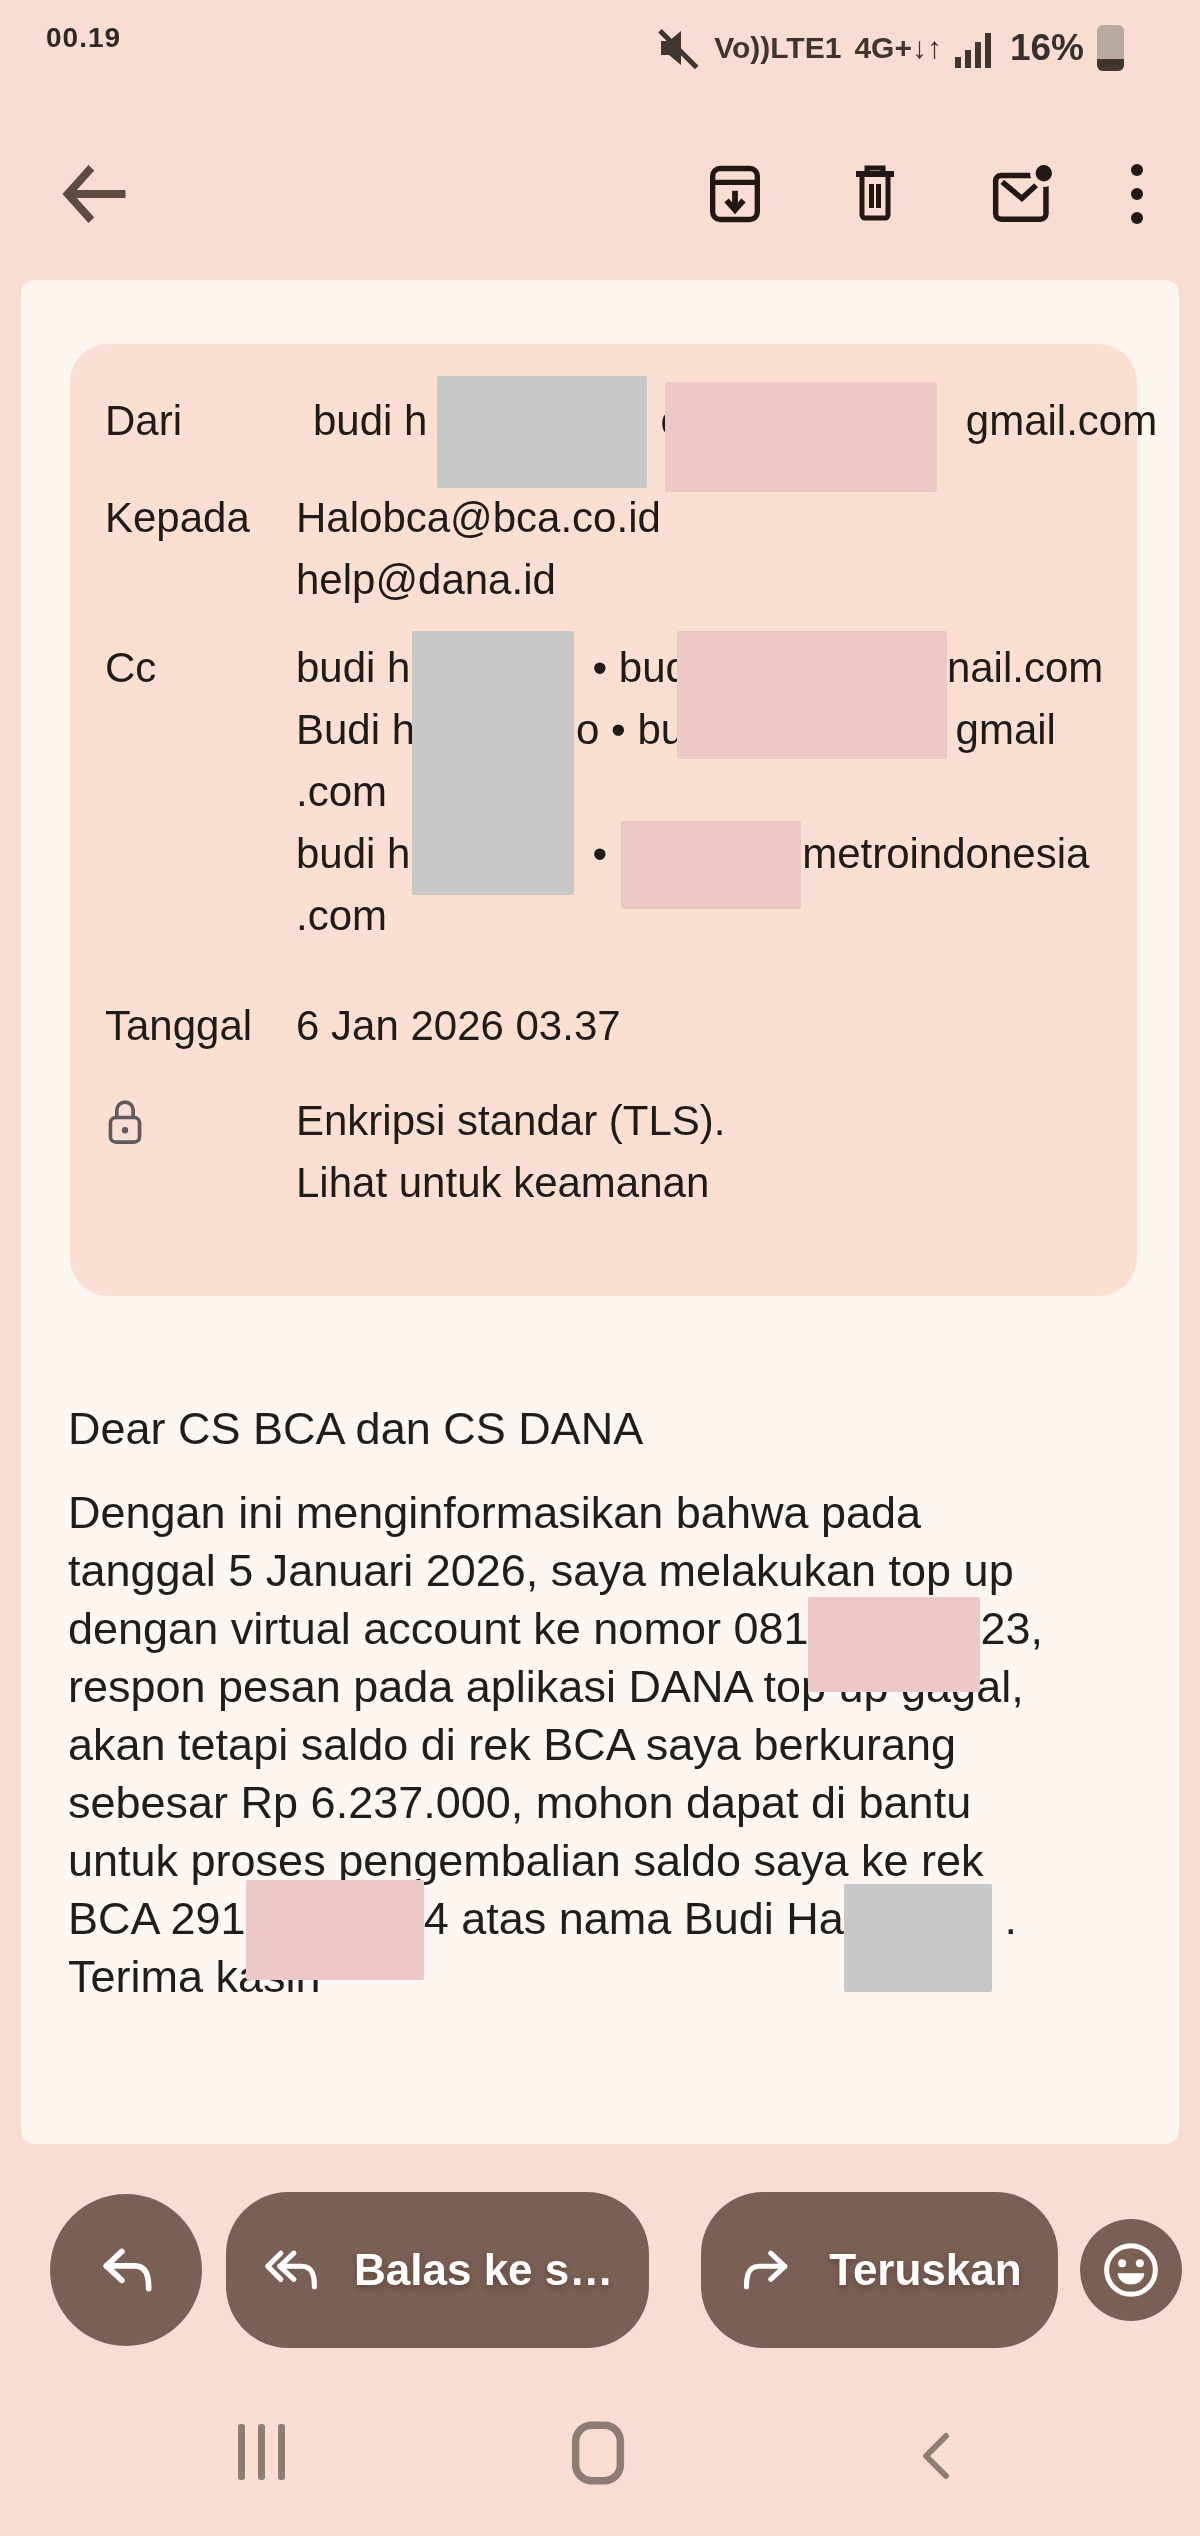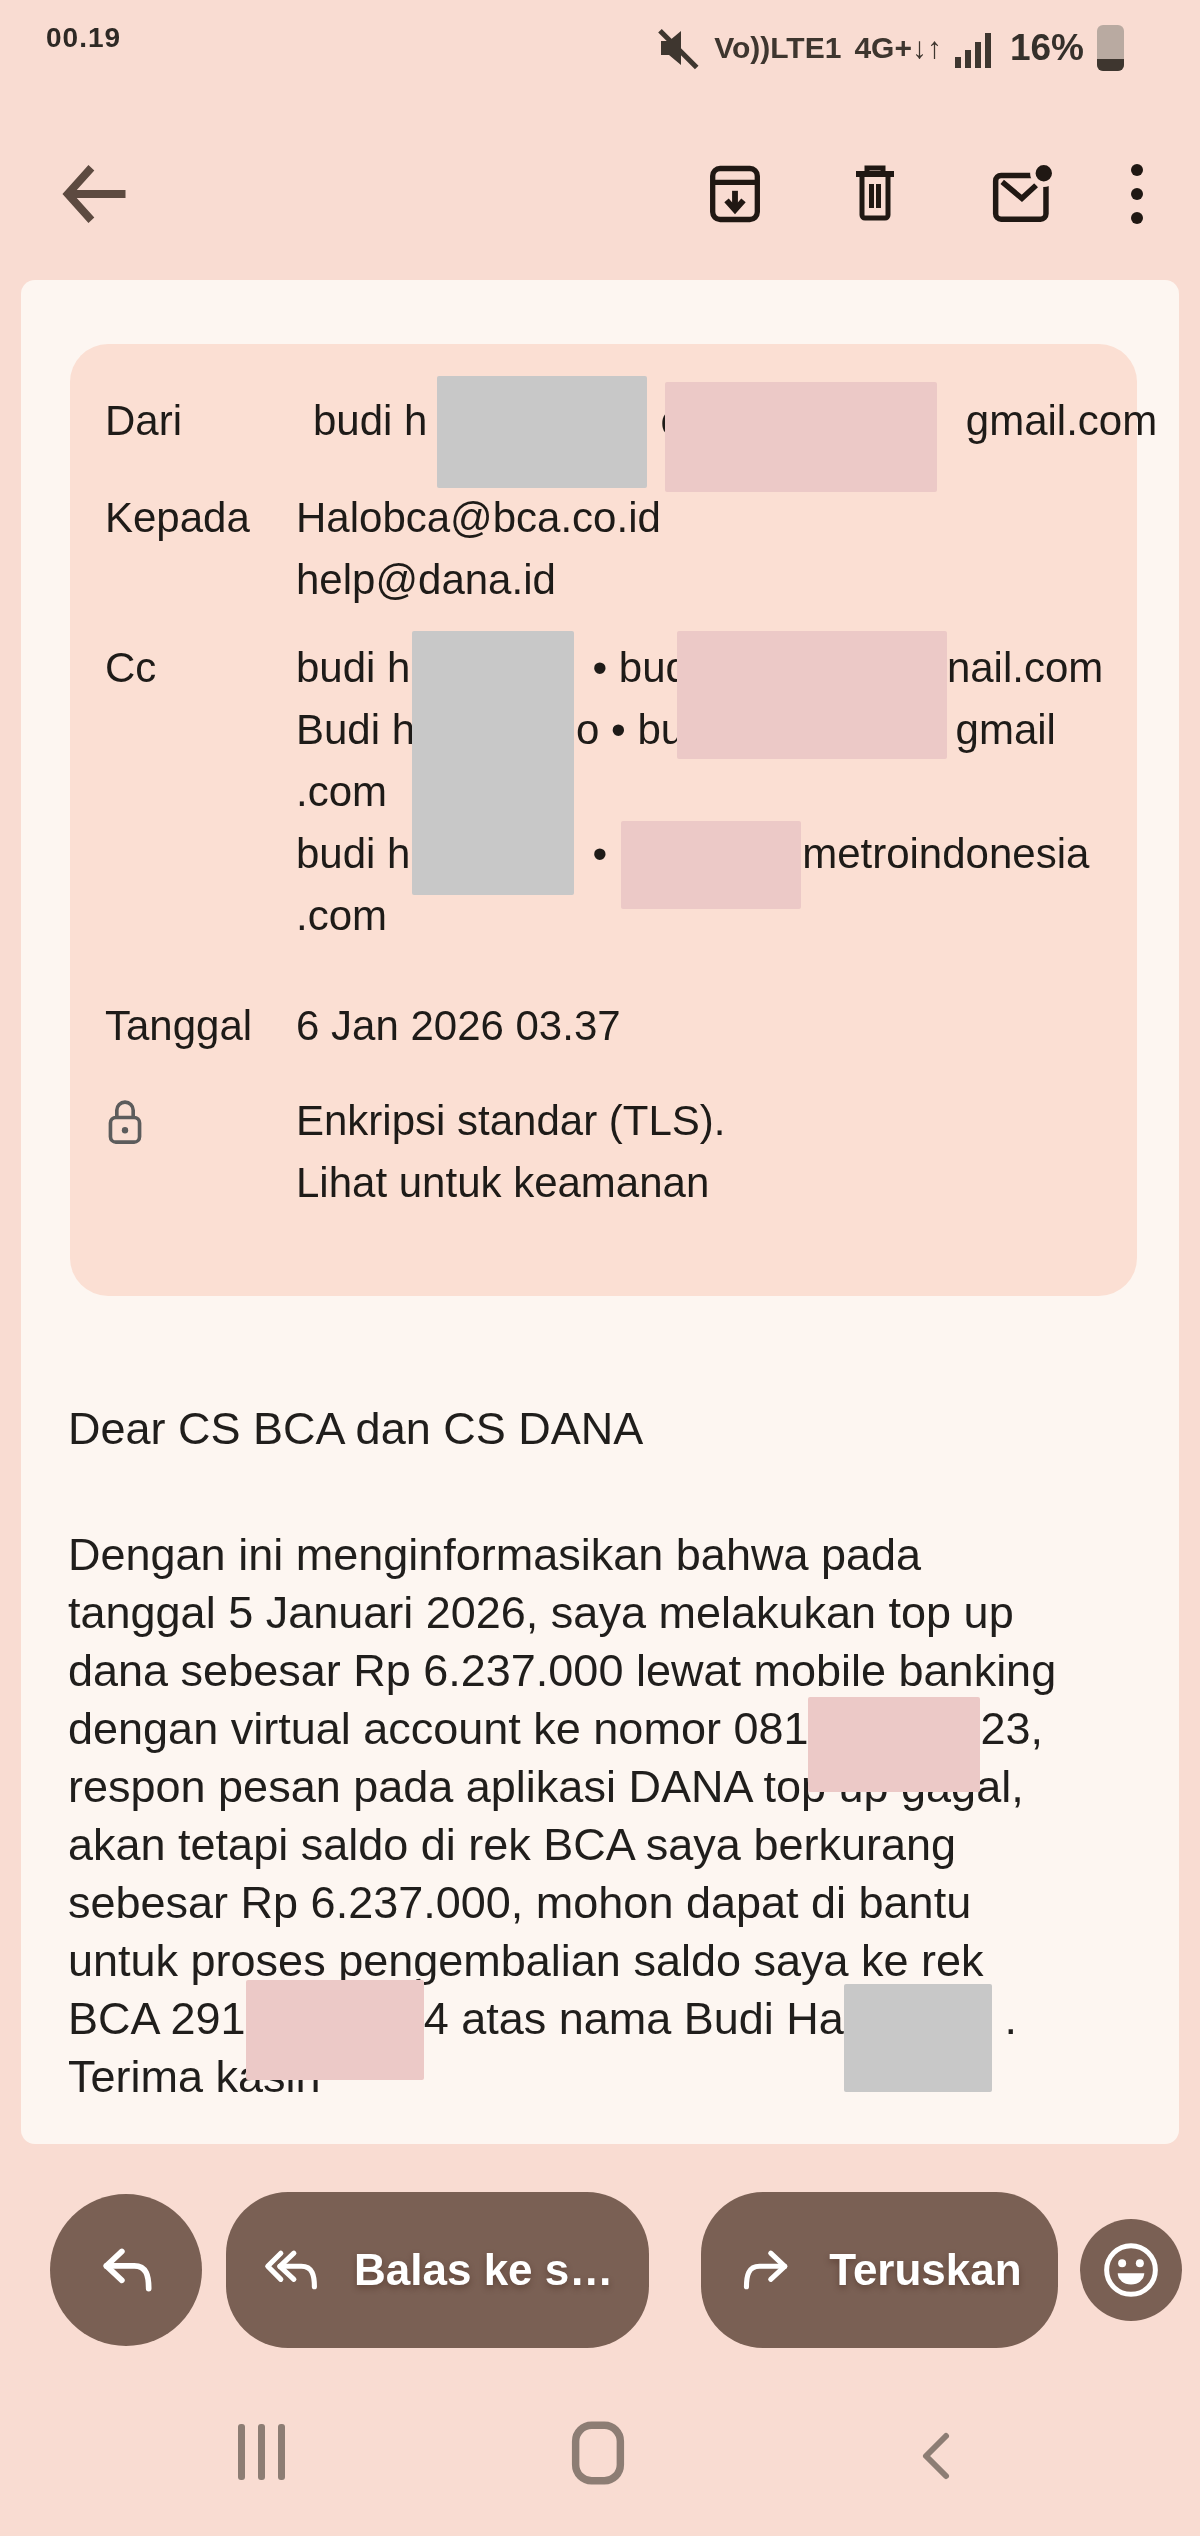--- a/index.html
+++ b/index.html
@@ -38,21 +38,21 @@
   .mb-date{margin-bottom:33px;}
   .gap{display:inline-block;height:1px;}
   .redact{display:inline-block;vertical-align:middle;margin:-34px 0;border-radius:2px;}
   .r-gray{background:#c8c8c8;}
   .r-pink{background:#ecc9c7;}
   .overlay{position:absolute;border-radius:2px;}
   .lock-cell{padding-top:8px;}
 
   
   .body-text{position:absolute;left:0;right:0;top:1120px;padding:0 47px;font-size:45px;line-height:58px;color:#201e1c;}
-  .greeting{margin-bottom:68px;white-space:nowrap;}
+  .greeting{margin-bottom:26px;white-space:nowrap;}
   .para div{white-space:nowrap;}
 
   
   .actions{position:absolute;left:50px;top:2192px;height:156px;display:flex;align-items:center;}
   .act-circle{width:152px;height:152px;border-radius:50%;background:#7a6054;display:flex;align-items:center;justify-content:center;cursor:pointer;flex:0 0 auto;}
   .act-pill{height:156px;border-radius:62px;background:#7a6054;display:flex;align-items:center;padding:0 36px;gap:32px;cursor:pointer;flex:0 0 auto;}
   .act-pill .lbl{color:#fff;font-size:44px;font-weight:600;text-shadow:0 3px 6px rgba(60,30,20,.4);white-space:nowrap;}
   .ml1{margin-left:24px;} .ml2{margin-left:52px;} .ml3{margin-left:22px;}
   .act-emoji{width:102px;height:102px;border-radius:50%;background:#7a6054;display:flex;align-items:center;justify-content:center;cursor:pointer;flex:0 0 auto;}
 
@@ -198,21 +198,20 @@
         </div>
       </div>
 
     </div>
 
     <div class="body-text">
       <div class="greeting">Dear CS BCA dan CS DANA</div>
       <div class="para">
         <div>Dengan ini menginformasikan bahwa pada</div>
         <div>tanggal 5 Januari 2026, saya melakukan top up</div>
-        <div>dana sebesar Rp 6.237.000 lewat mobile banking</div>
         <div>dengan virtual account ke nomor 081<span class="redact r-pink" style="width: 172px; height: 95px; transform: translateY(12px);"></span>23,</div>
         <div>respon pesan pada aplikasi DANA top up gagal,</div>
         <div>akan tetapi saldo di rek BCA saya berkurang</div>
         <div>sebesar Rp 6.237.000, mohon dapat di bantu</div>
         <div>untuk proses pengembalian saldo saya ke rek</div>
         <div>BCA 291<span class="redact r-pink" style="width: 178px; height: 100px; transform: translateY(8px);"></span>4 atas nama Budi Ha<span class="redact r-gray" style="width: 148px; height: 108px; transform: translateY(16px);"></span> .</div>
         <div>Terima kasih</div>
       </div>
     </div>
 

